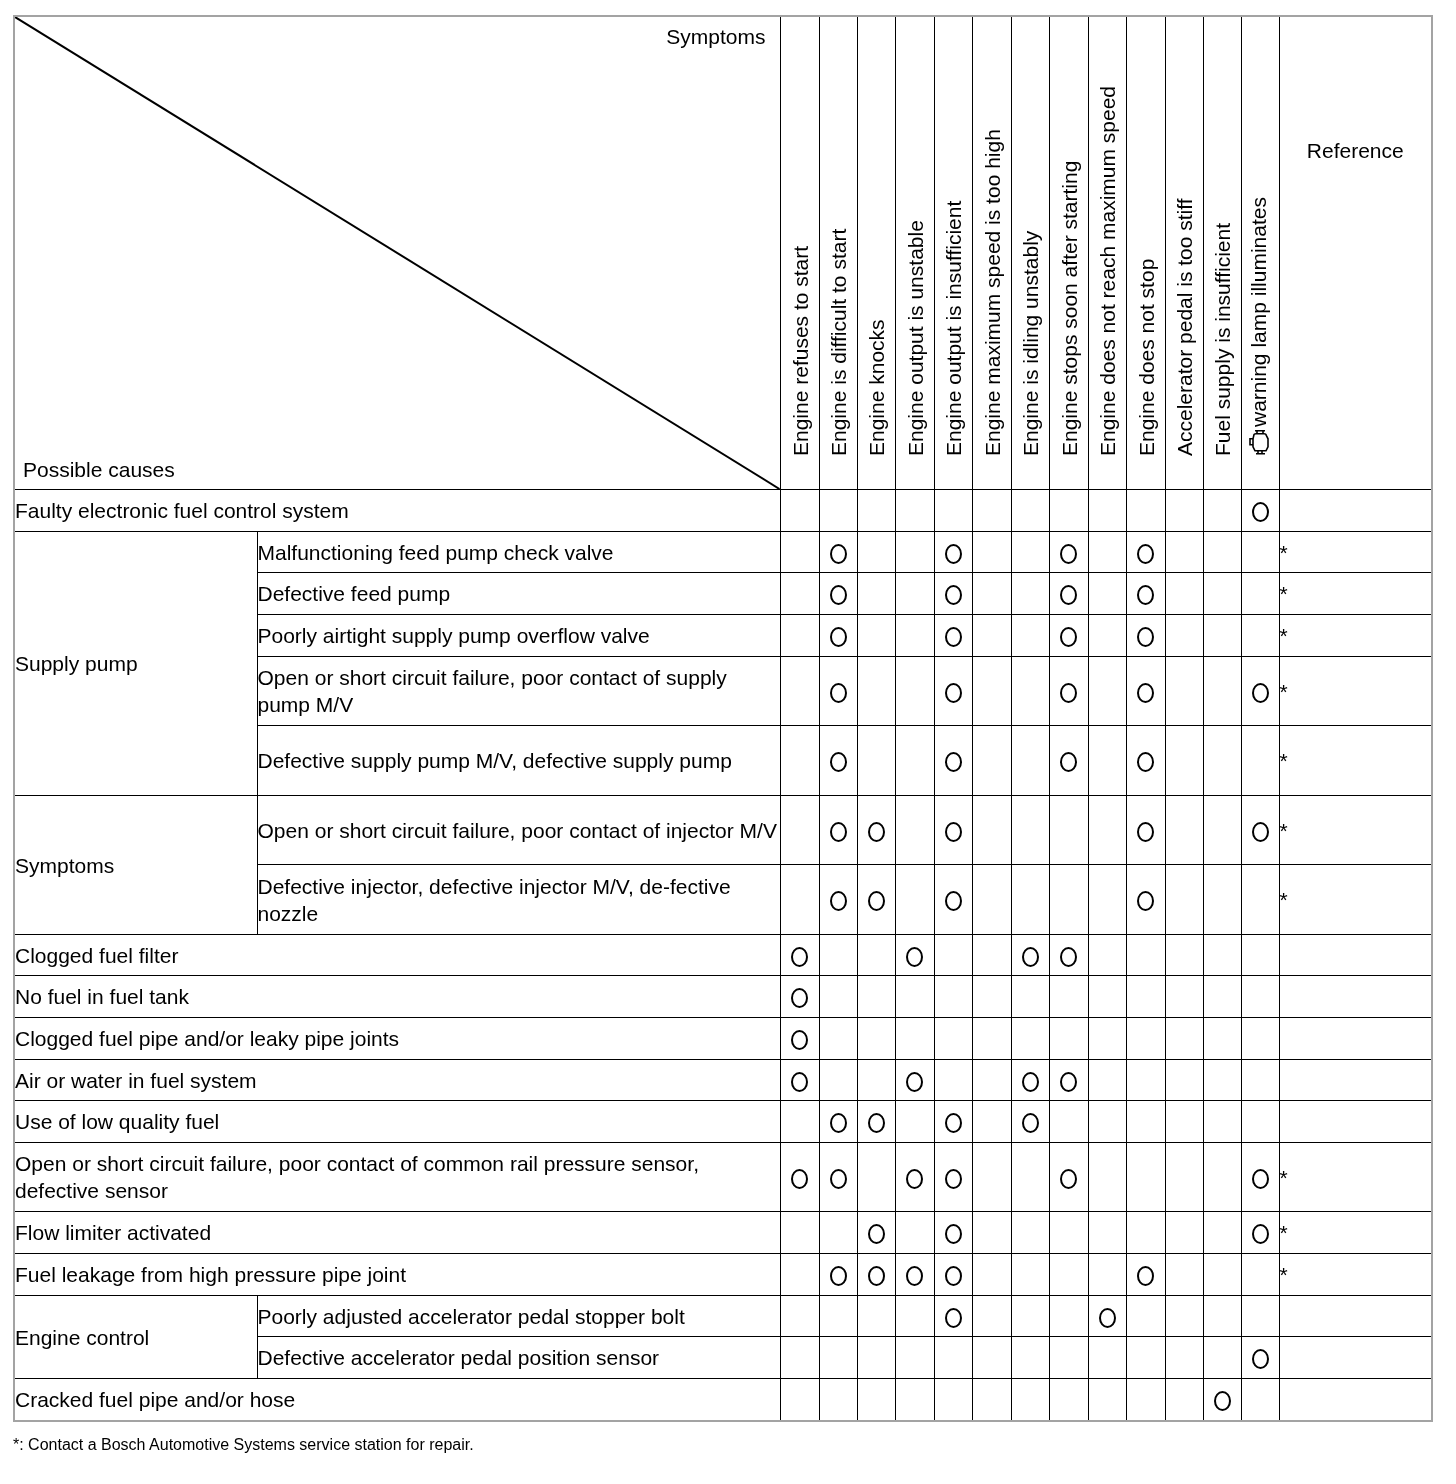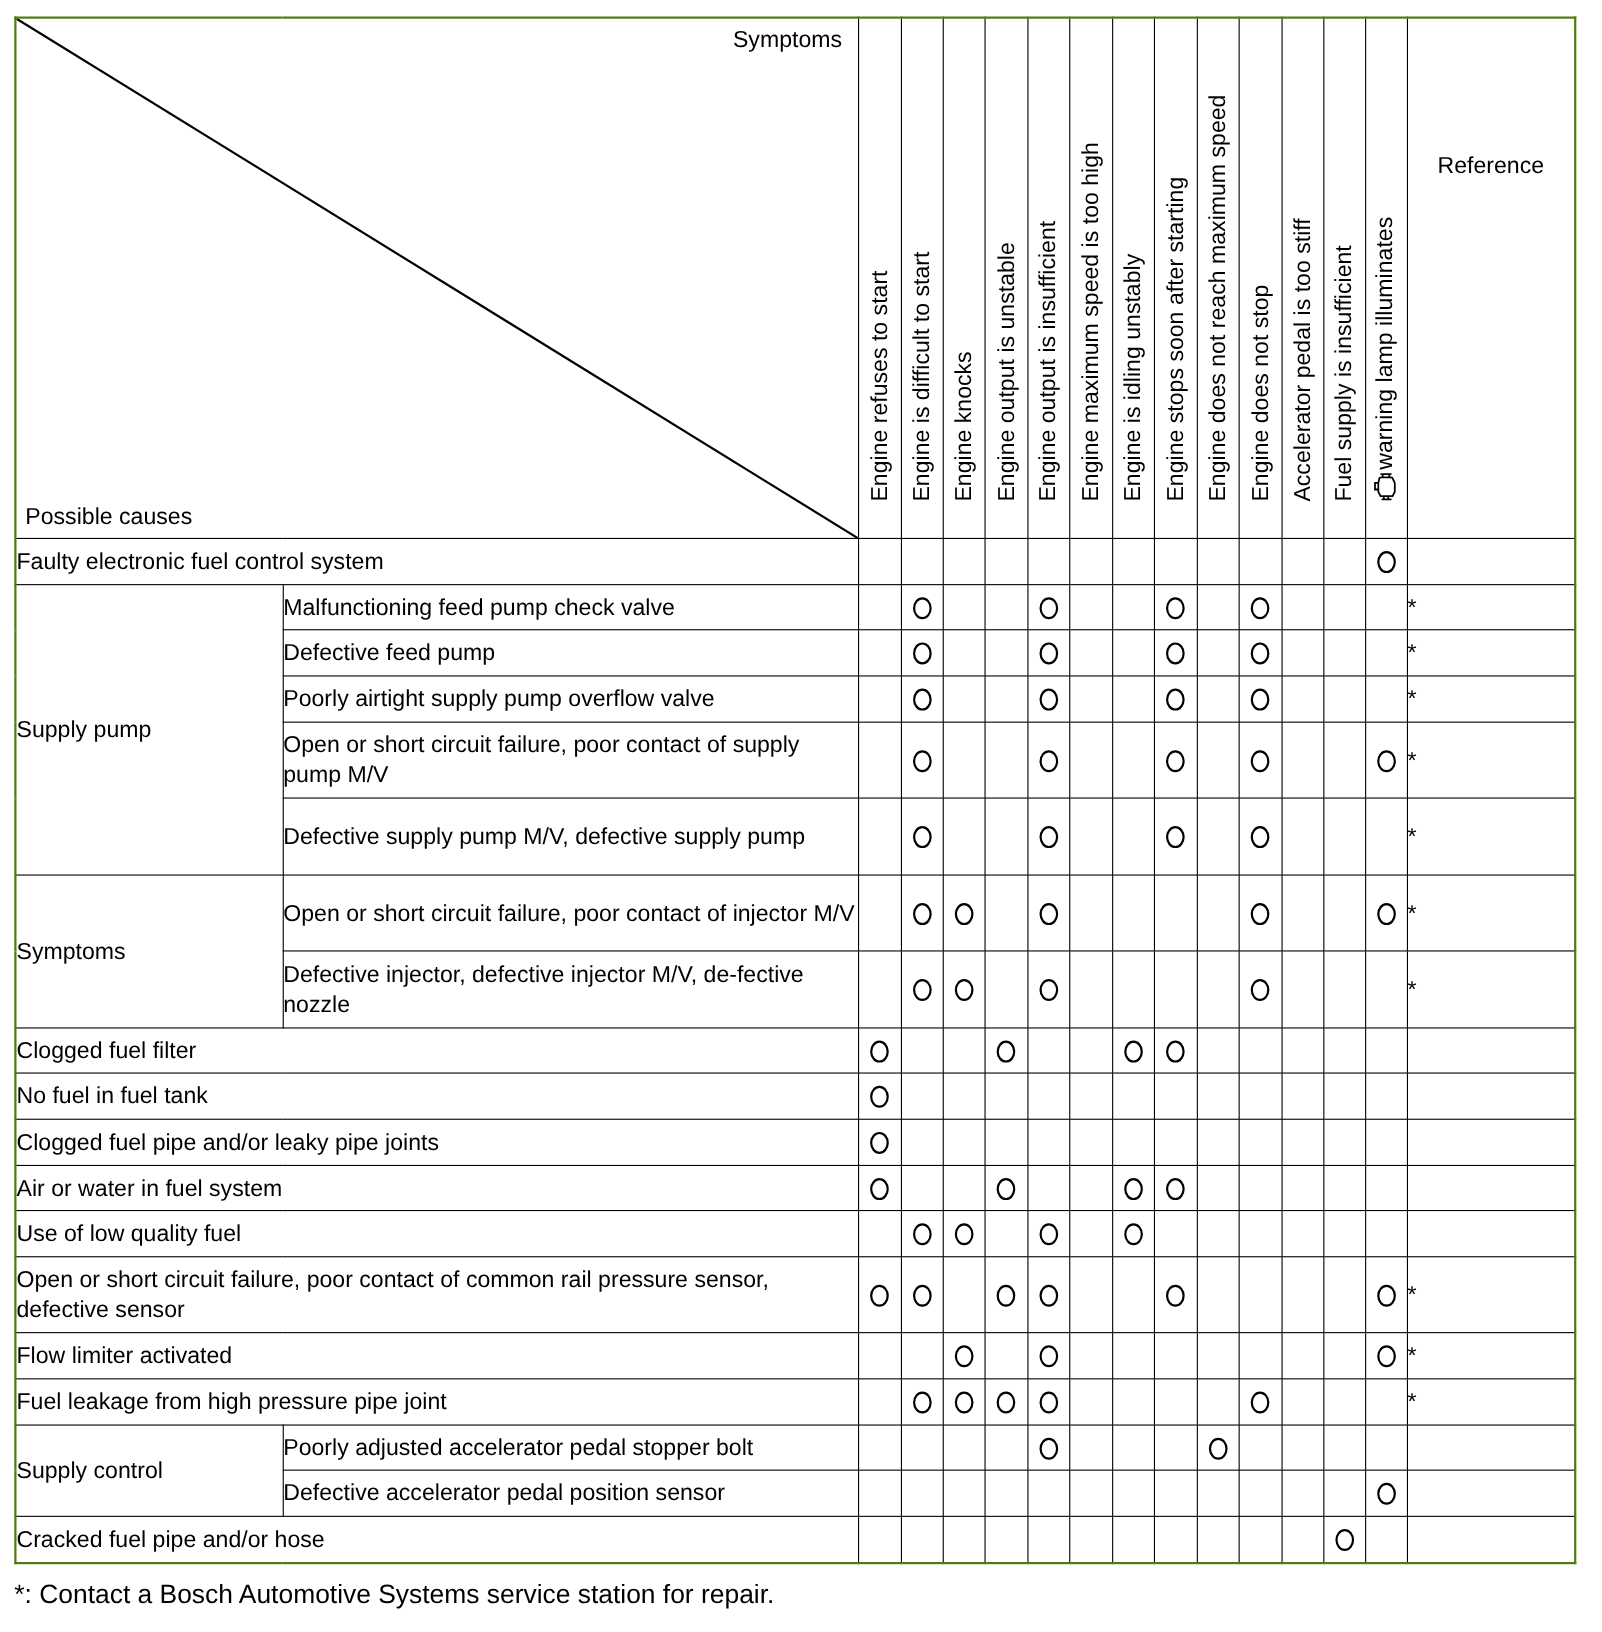--- a/index.html
+++ b/index.html
@@ -1,32 +1,32 @@
 <!DOCTYPE html>
 <html><head>
 <meta charset="utf-8">
 <style>
   html, body { margin: 0; padding: 0; background: #ffffff; }
   body { width: 1456px; height: 1484px; position: relative; font-family: "Liberation Sans", sans-serif; color: #000; }
   #wrap { position: absolute; left: 13px; top: 15px; }
-  table.grid { border-collapse: collapse; table-layout: fixed; border: 2px solid #4d7c0f; }
+  table.grid { border-collapse: collapse; table-layout: fixed; border: 2px solid #a3a3a3; }
   table.grid td { border: 1.5px solid #000; padding: 0; font-size: 21px; line-height: 27px; vertical-align: middle; }
   td.hdr-diag { position: relative; height: 472px; }
   td.hdr-diag svg { position: absolute; left: 0; top: 0; width: 100%; height: 100%; }
   .sym-label { position: absolute; right: 14px; top: 6px; }
   .pc-label { position: absolute; left: 8px; bottom: 6px; }
   td.sym { position: relative; height: 472px; }
   td.sym .vt { position: absolute; left: 50%; bottom: 6px; transform-origin: 0 0; transform: rotate(-90deg) translate(0, -50%); white-space: nowrap; }
   td.ref-h { text-align: center; }
   td.cause { padding-left: 8px; }
   td.sub { padding-left: 8px; padding-right: 4px; }
   td.mark { text-align: center; font-size: 20px; }
   td.ref { padding-left: 8px; font-size: 20px; }
   .ring { display: inline-block; width: 13px; height: 16px; border: 2px solid #000; border-radius: 50%; vertical-align: middle; }
-  .footnote { position: absolute; left: 13px; top: 1436px; font-size: 24px; }
+  .footnote { position: absolute; left: 13px; top: 1436px; font-size: 16px; }
   .engine { display: inline-block; vertical-align: middle; }
 </style>
 </head>
 <body>
 
 <div id="wrap">
   <table class="grid" id="grid">
     <colgroup>
       <col style="width:243px">
         <col style="width:523px">
@@ -369,21 +369,21 @@
           <td class="mark"></td>
           <td class="mark"></td>
           <td class="mark"></td>
           <td class="mark"><span class="ring"></span></td>
           <td class="mark"></td>
           <td class="mark"></td>
           <td class="mark"></td>
           <td class="ref"><span>*</span></td>
         </tr>
         <tr style="height: 41px;">
-          <td class="cause" rowspan="2"><span>Supply control</span></td>
+          <td class="cause" rowspan="2"><span>Engine control</span></td>
           <td class="sub"><span>Poorly adjusted accelerator pedal stopper bolt</span></td>
           <td class="mark"></td>
           <td class="mark"></td>
           <td class="mark"></td>
           <td class="mark"></td>
           <td class="mark"><span class="ring"></span></td>
           <td class="mark"></td>
           <td class="mark"></td>
           <td class="mark"></td>
           <td class="mark"><span class="ring"></span></td>

